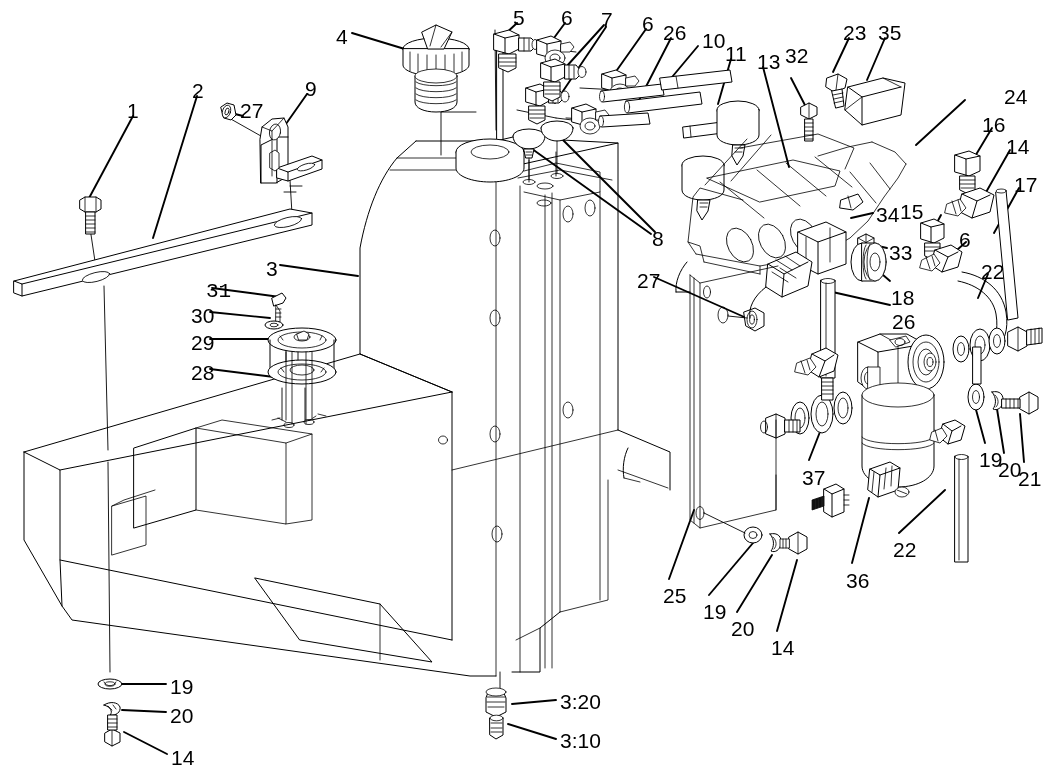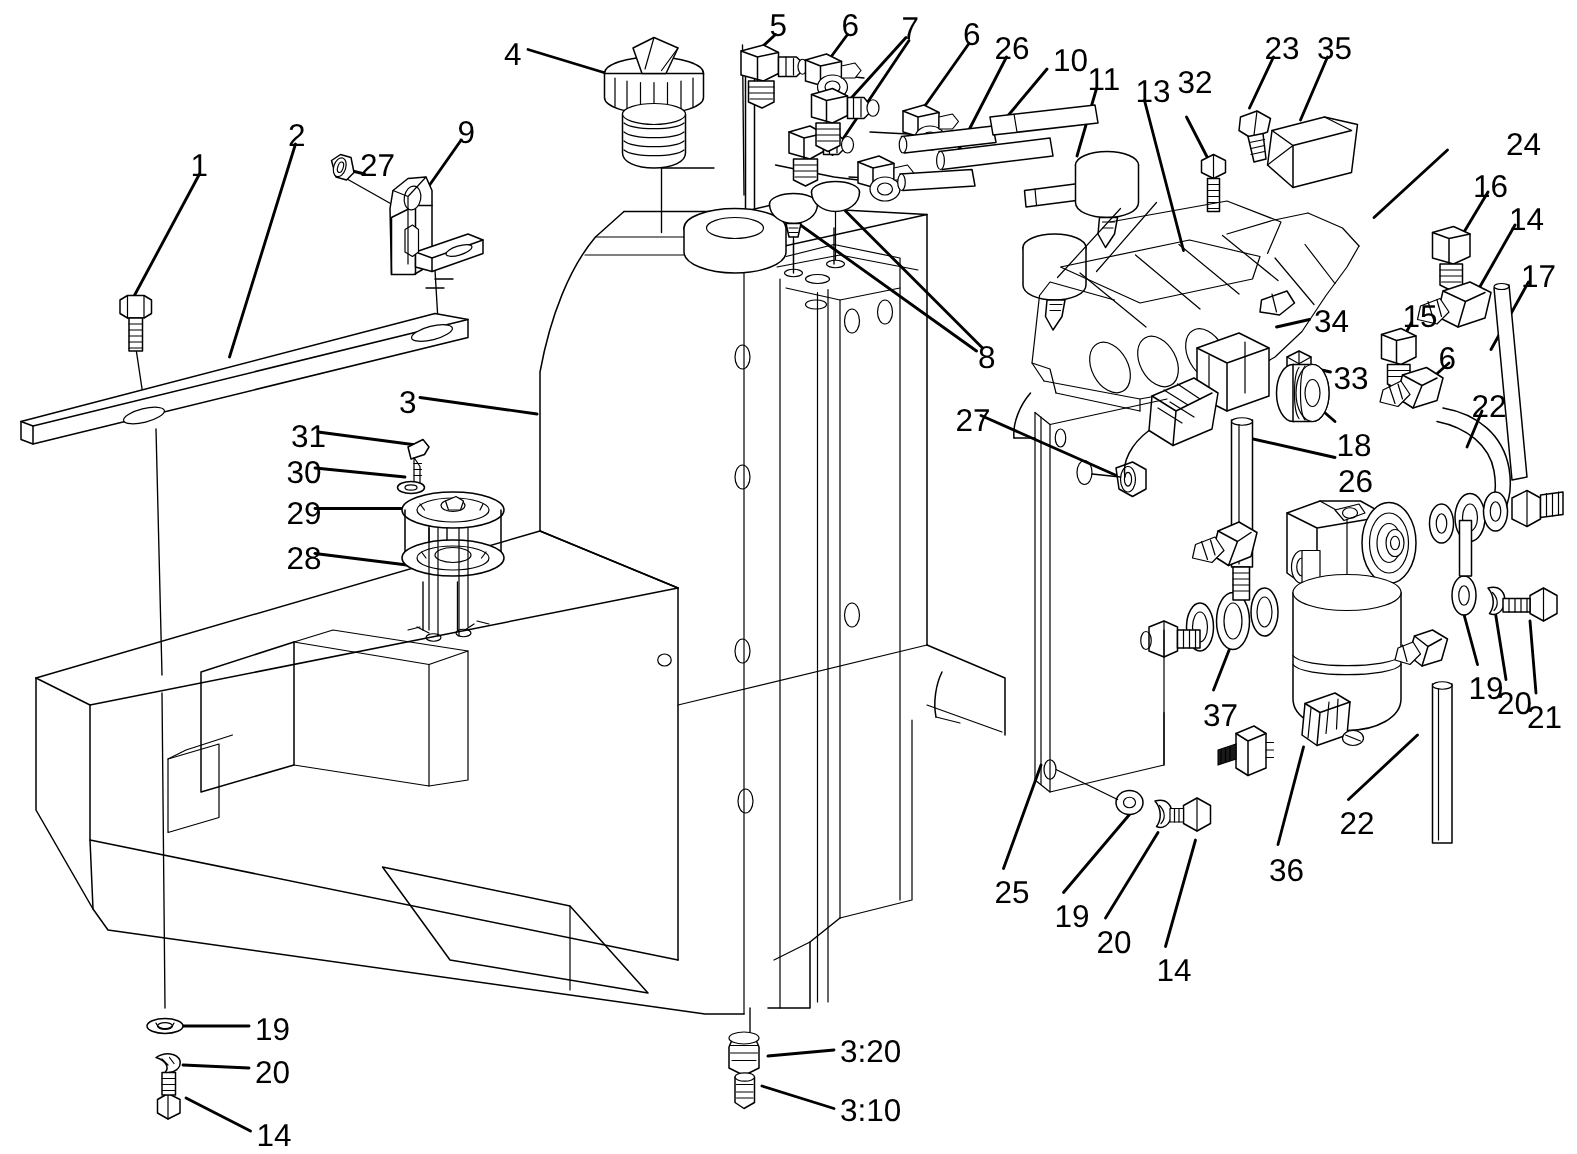--- a/index.html
+++ b/index.html
@@ -647,30 +647,30 @@
   <div class="callout" style="left:702px; top:30px;text-align:right;">10</div>
   <div class="callout" style="left:725px; top:43px;">11</div>
   <div class="callout" style="left:757px; top:51px;">13</div>
   <div class="callout" style="left:785px; top:45px;">32</div>
   <div class="callout" style="left:843px; top:22px;text-align:center;">23</div>
   <div class="callout" style="left:878px; top:22px;">35</div>
   <div class="callout" style="left:956px; top:86px;margin-left:48px;">24</div>
   <div class="callout" style="left:982px; top:114px;">16</div>
   <div class="callout" style="left:1006px; top:136px;">14</div>
   <div class="callout" style="left:1014px; top:174px;">17</div>
-  <div class="callout" style="left:935px; top:201px;">15</div>
+  <div class="callout" style="left:900px; top:201px;">15</div>
   <div class="callout" style="left:959px; top:229px;">6</div>
   <div class="callout" style="left:981px; top:261px;">22</div>
   <div class="callout" style="left:876px; top:204px;">34</div>
   <div class="callout" style="left:889px; top:242px;">33</div>
   <div class="callout" style="left:891px; top:287px;">18</div>
   <div class="callout" style="left:892px; top:311px;">26</div>
   <div class="callout" style="left:652px; top:228px;">8</div>
   <div class="callout" style="left:266px; top:258px;">3</div>
-  <div class="callout" style="left:194px; top:281px;">31</div>
+  <div class="callout" style="left:206px; top:281px;font-family:Liberation Mono, monospace;">31</div>
   <div class="callout" style="left:191px; top:305px;">30</div>
   <div class="callout" style="left:191px; top:332px;">29</div>
   <div class="callout" style="left:191px; top:362px;">28</div>
   <div class="callout" style="left:637px; top:270px;">27</div>
   <div class="callout" style="left:979px; top:449px;">19</div>
   <div class="callout" style="left:998px; top:459px;">20</div>
   <div class="callout" style="left:1018px; top:468px;">21</div>
   <div class="callout" style="left:802px; top:467px;">37</div>
   <div class="callout" style="left:846px; top:570px;">36</div>
   <div class="callout" style="left:893px; top:539px;">22</div>

